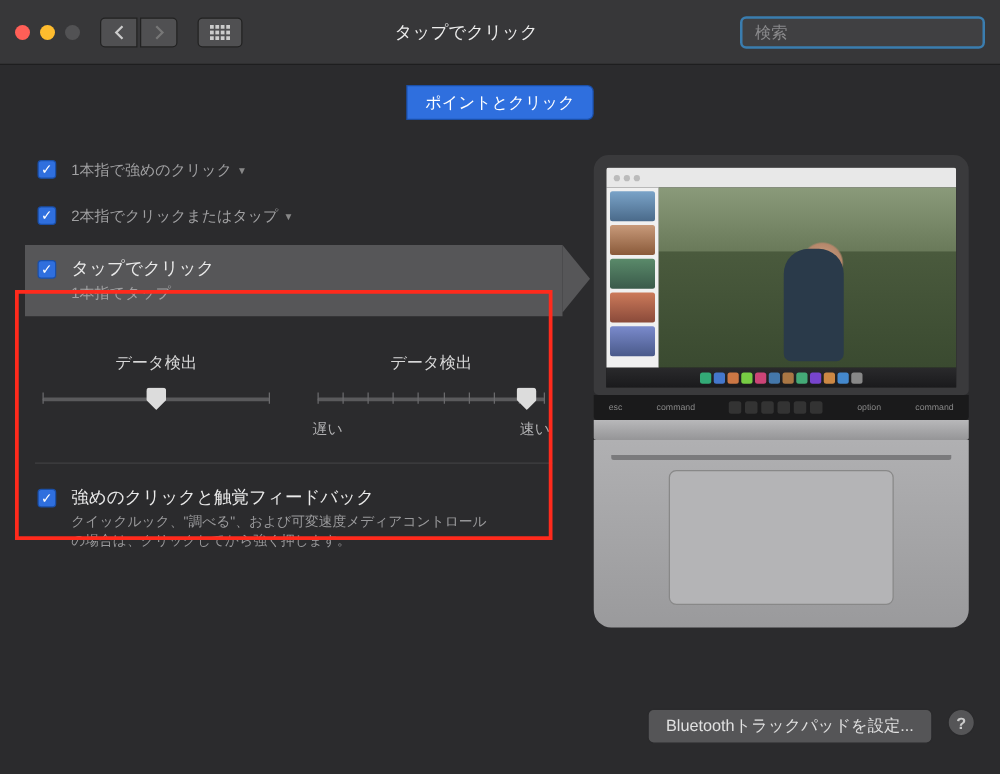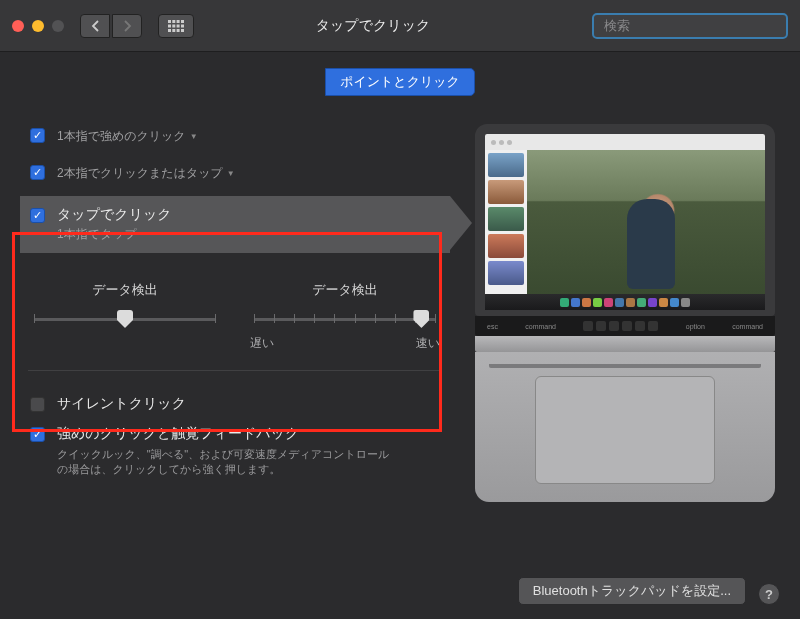--- a/index.html
+++ b/index.html
@@ -207,22 +207,22 @@
   .tp {
     width: 180px; height: 108px;
     background: #b4b4b6;
     border: 1px solid #888;
     border-radius: 6px;
     margin: 0 auto;
   }
 
   
   .footer {
-    position: absolute; bottom: 14px; right: 20px;
-    display: flex; align-items: flex-end; gap: 12px;
+    position: absolute; bottom: 24px; right: 20px;
+    display: flex; align-items: flex-start; gap: 12px;
   }
   .bt-btn {
     background: #555557;
     border: 1px solid #2a2a2c;
     border-radius: 5px;
     padding: 4px 14px;
     color: #e0e0e0; font-size: 13px;
   }
   .help {
     width: 22px; height: 22px; border-radius: 50%;
@@ -355,26 +355,20 @@
             <span>速い</span>
           </div>
         </div>
       </div>
 
       <div class="redbox"></div>
 
       <hr class="hr">
 
       <div class="bottom-opts">
-        <div class="option">
-          <div class="cb unchecked">✓</div>
-          <div class="opt-text">
-            <div class="opt-title">サイレントクリック</div>
-          </div>
-        </div>
         <div class="option" style="padding-top:0">
           <div class="cb">✓</div>
           <div class="opt-text">
             <div class="opt-title">強めのクリックと触覚フィードバック</div>
           </div>
         </div>
         <div class="desc">クイックルック、"調べる"、および可変速度メディアコントロールの場合は、クリックしてから強く押します。</div>
       </div>
 
     </div>

